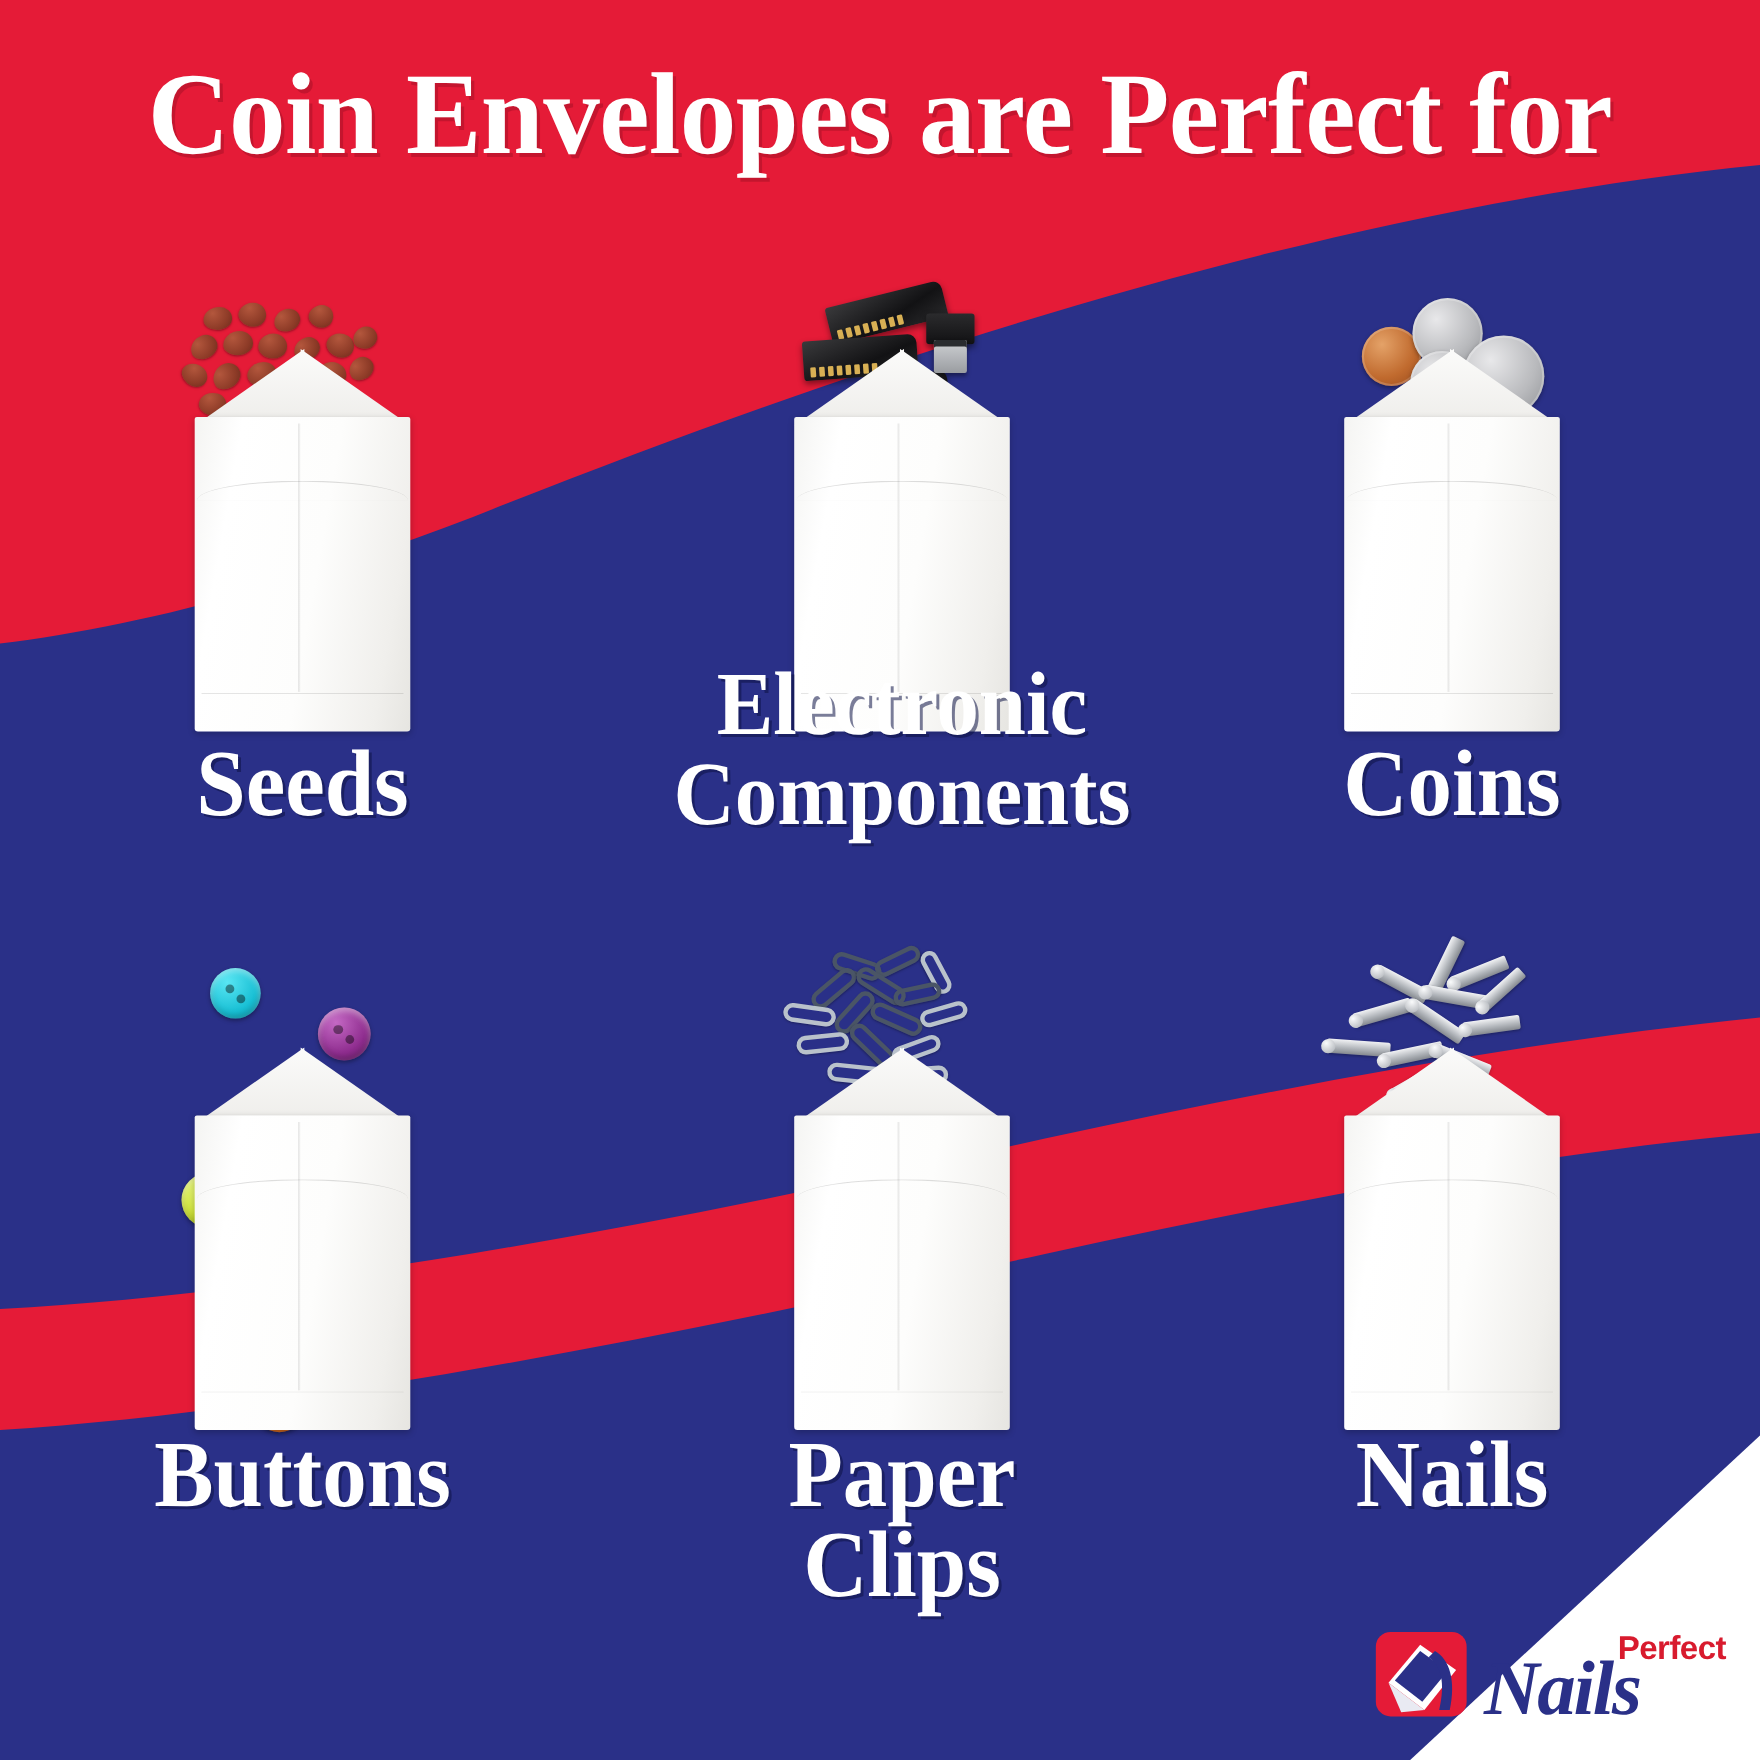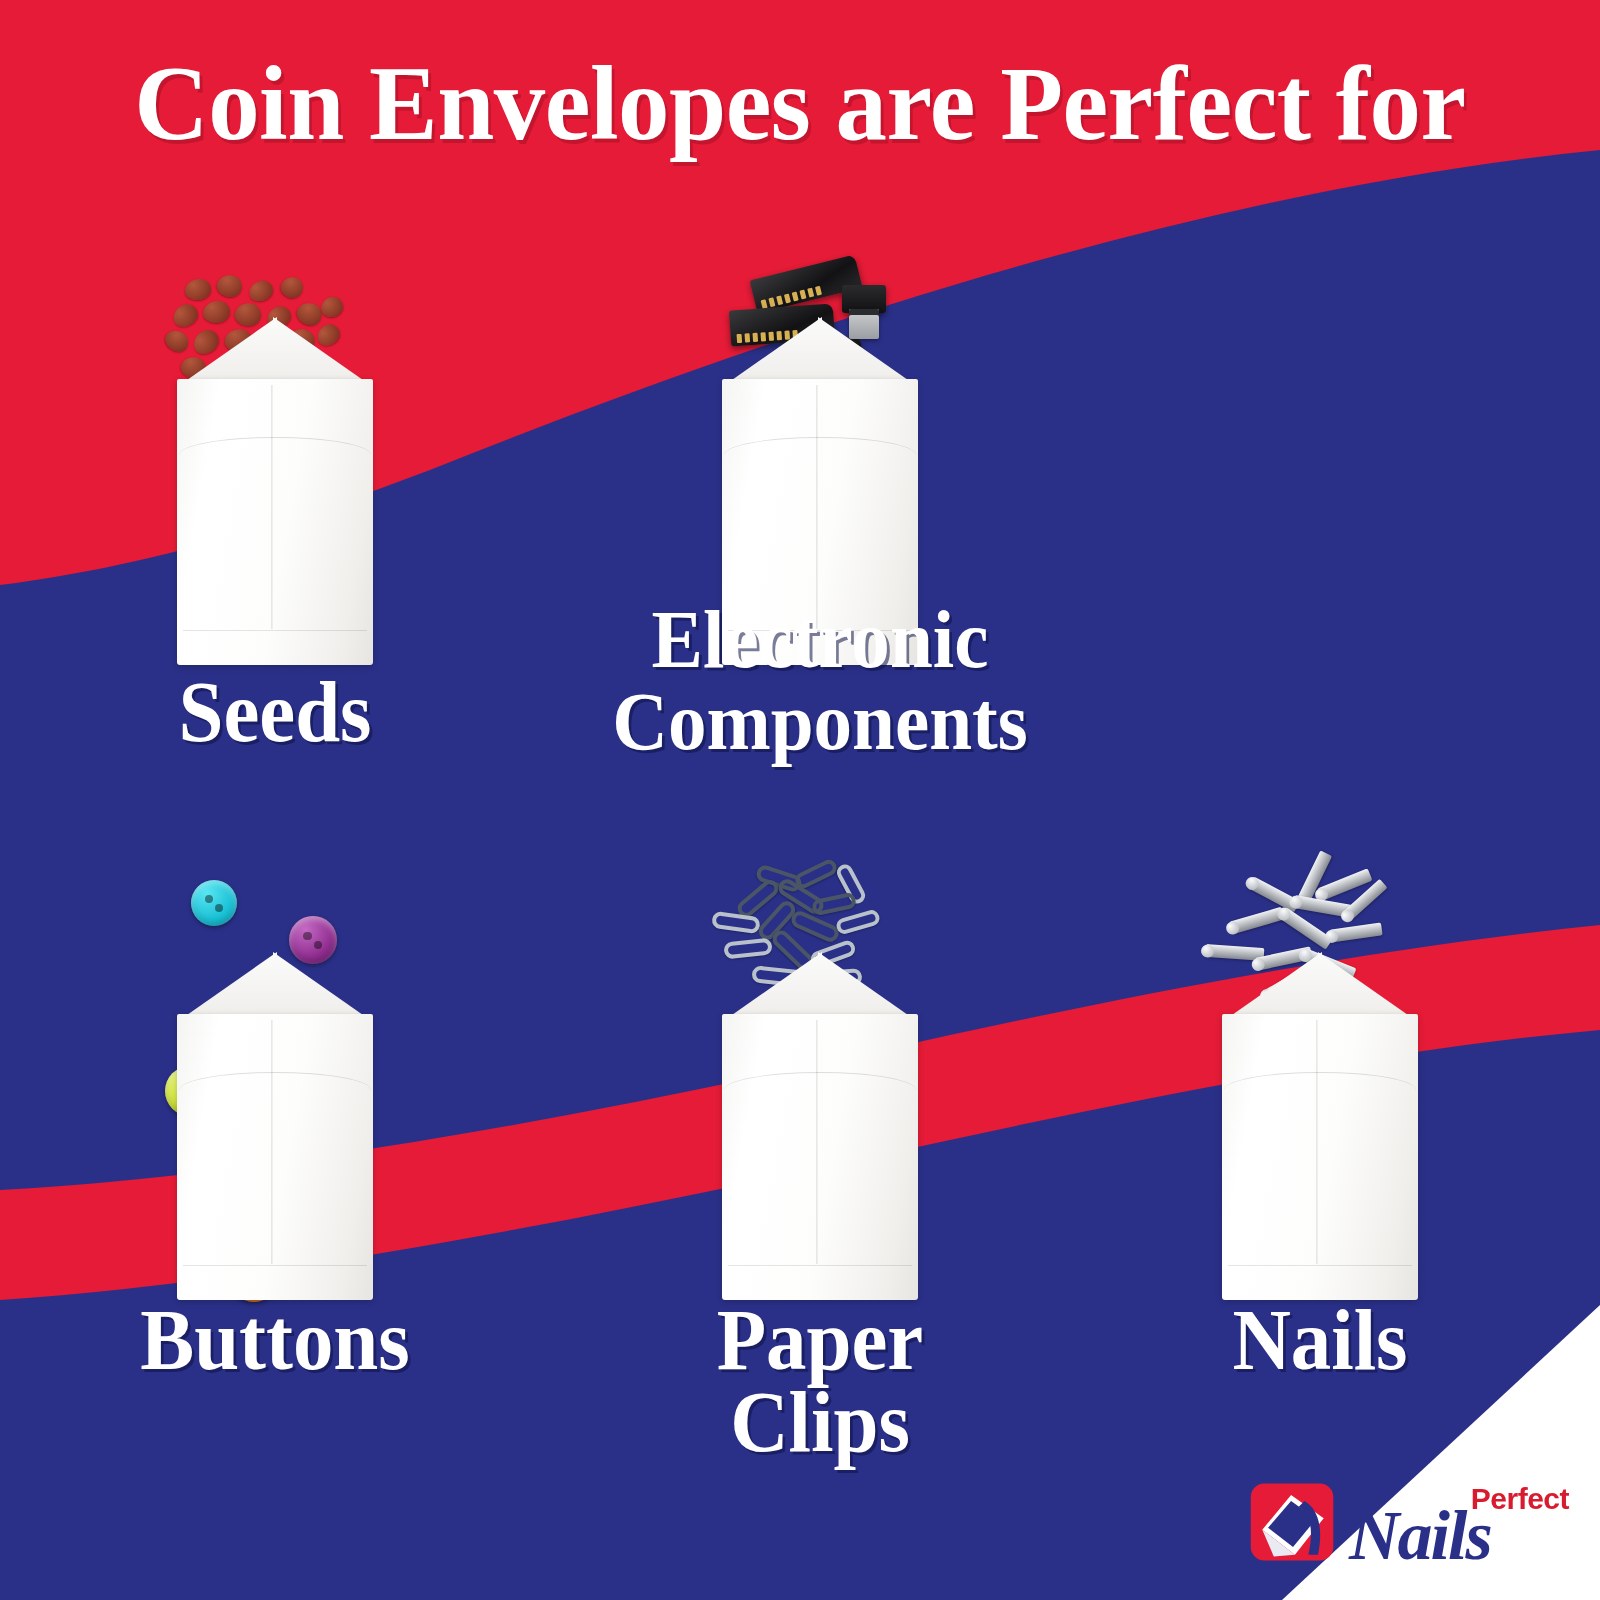--- a/index.html
+++ b/index.html
@@ -264,20 +264,38 @@
           <div class="flap-r"></div>
           <div class="env-body">
             <div class="env-inner-lip"></div>
           </div>
         </div>
       </div>
       <div class="label sz-two" style="top:330px;">Electronic</div>
       <div class="label sz-two" style="top:412px;">Components</div>
     </div>
 
+    <div class="card r1 c3">
+      <div class="env-wrap">
+        <div class="contents">
+          <div class="bit coin copper" style="left:48px;top:24px;width:54px;height:54px;"></div>
+          <div class="bit coin silver" style="left:94px;top:-2px;width:64px;height:64px;"></div>
+          <div class="bit coin silver" style="left:92px;top:46px;width:58px;height:58px;"></div>
+          <div class="bit coin silver" style="left:140px;top:32px;width:74px;height:74px;"></div>
+        </div>
+        <div class="envelope">
+          <div class="flap-l"></div>
+          <div class="flap-r"></div>
+          <div class="env-body">
+            <div class="env-inner-lip"></div>
+          </div>
+        </div>
+      </div>
+      <div class="label sz-big" style="top:400px;">Coins</div>
+    </div>
 
     <div class="card r2 c1">
       <div class="env-wrap r2">
         <div class="contents" style="bottom:286px;height:140px;">
           <div class="bit btn2" style="left:46px;top:6px;width:46px;height:46px;background:radial-gradient(circle at 34% 28%,#59e6f3,#18BFD4 62%,#0e96a8);">
               <i></i>
               <u></u>
             </div>
           <div class="bit btn2" style="left:144px;top:-4px;width:48px;height:48px;background:radial-gradient(circle at 34% 28%,#c469c4,#8E2C8E 62%,#611c61);">
               <i></i>

